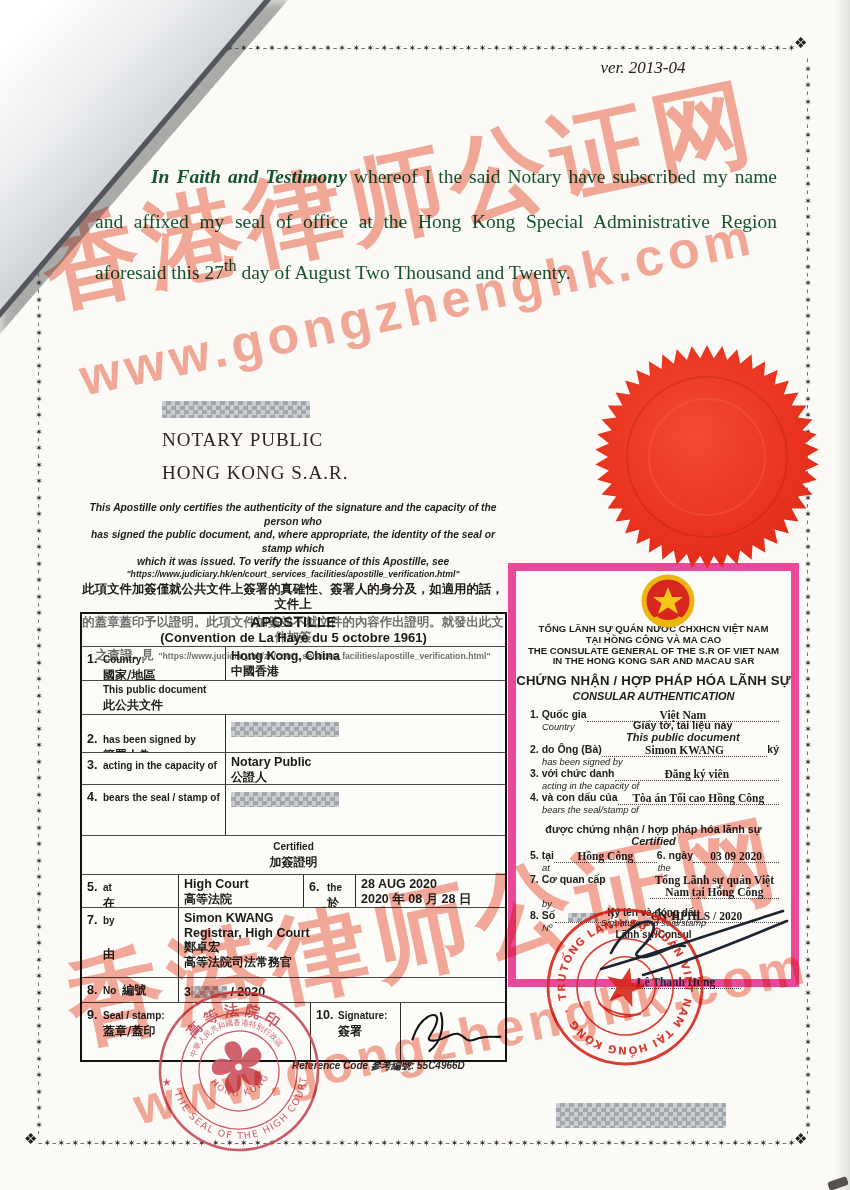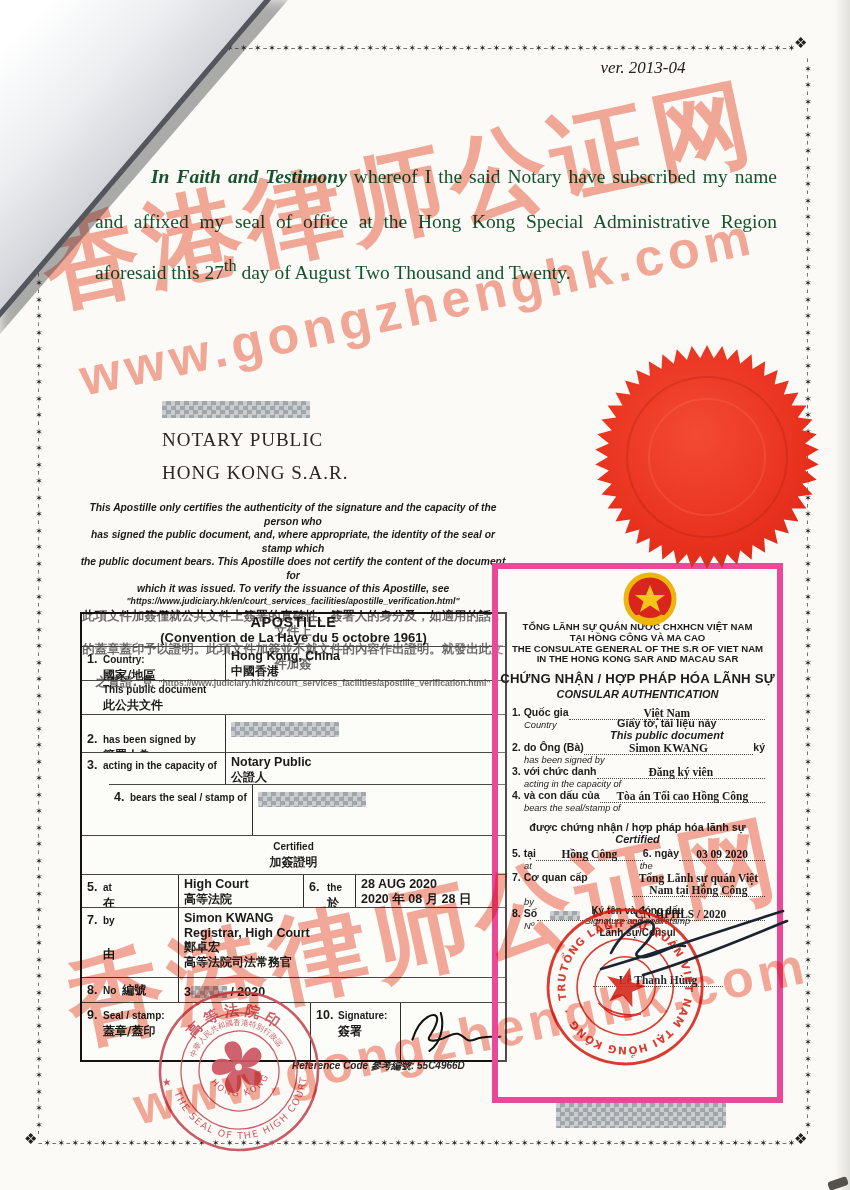--- a/index.html
+++ b/index.html
@@ -58,22 +58,22 @@
   .thead .t1{font-size:14.5px;letter-spacing:.5px;}
   .thead .t2{font-size:13px;}
   .certrow{width:100%;text-align:center;font-weight:bold;}
   .refcode{position:absolute;left:292px;top:1059px;width:210px;z-index:3;
        font:italic bold 10px "Liberation Sans",sans-serif;color:#2a2723;}
   
   .seal-star{position:absolute;left:592px;top:342px;z-index:3;}
   .hk-stamp{position:absolute;left:153px;top:985px;z-index:3;transform:rotate(-7deg);opacity:.93;}
   .vn-stamp{position:absolute;left:543px;top:905px;z-index:4;transform:rotate(14deg);opacity:.9;}
   
-  .vnbox{position:absolute;left:492px;top:563px;width:291px;height:540px;z-index:2;
-       border:6px solid #ec4899;box-sizing:border-box;background:rgba(255,255,255,.25);color:#1e1c1a;}
+  .vnbox{position:absolute;left:508px;top:563px;width:291px;height:424px;z-index:2;
+       border:8px solid #ec4899;box-sizing:border-box;background:rgba(255,255,255,.25);color:#1e1c1a;}
   .vn-emblem{position:absolute;left:123px;top:2px;}
   .vn-head{margin-top:53px;text-align:center;font-weight:bold;font-size:9.6px;line-height:10.8px;}
   .vn-title{text-align:center;font-weight:bold;font-size:13.2px;margin-top:6px;letter-spacing:.2px;}
   .vn-sub{text-align:center;font:italic bold 11px "Liberation Sans",sans-serif;margin-top:2px;}
   .vrow{display:flex;align-items:baseline;padding:0 12px 0 14px;font:bold 10.5px "Liberation Sans",sans-serif;margin-top:4px;}
   .vlab{white-space:nowrap;}
   .vfill{flex:1;border-bottom:1.2px dotted #4a4642;text-align:center;
          font:bold 11.5px "Liberation Serif",serif;transform:translateY(1px);padding:0 2px;}
   .vsub{font:italic 9.3px "Liberation Sans",sans-serif;padding-left:26px;line-height:10px;margin-top:1px;}
   .vcenter{text-align:center;font-weight:bold;font-size:10.8px;}
@@ -123,21 +123,20 @@
       </radialGradient>
     </defs>
     <polygon id="starburst" fill="url(#sg)" points="115.0,3.0 121.8,16.2 130.3,4.0 135.1,18.1 145.2,7.2 148.2,21.7 159.6,12.3 160.5,27.1 173.2,19.3 172.1,34.1 185.7,28.1 182.6,42.6 196.9,38.6 191.8,52.5 206.5,50.4 199.6,63.6 214.4,63.5 205.8,75.6 220.5,77.5 210.3,88.3 224.7,92.2 213.1,101.5 226.7,107.4 214.0,115.0 226.7,122.6 213.1,128.5 224.7,137.8 210.3,141.7 220.5,152.5 205.8,154.4 214.4,166.5 199.6,166.4 206.5,179.6 191.8,177.5 196.9,191.4 182.6,187.4 185.7,201.9 172.1,195.9 173.2,210.7 160.5,202.9 159.6,217.7 148.2,208.3 145.2,222.8 135.1,211.9 130.3,226.0 121.8,213.8 115.0,227.0 108.2,213.8 99.7,226.0 94.9,211.9 84.8,222.8 81.8,208.3 70.4,217.7 69.5,202.9 56.8,210.7 57.9,195.9 44.3,201.9 47.4,187.4 33.1,191.4 38.2,177.5 23.5,179.6 30.4,166.4 15.6,166.5 24.2,154.4 9.5,152.5 19.7,141.7 5.3,137.8 16.9,128.5 3.3,122.6 16.0,115.0 3.3,107.4 16.9,101.5 5.3,92.2 19.7,88.3 9.5,77.5 24.2,75.6 15.6,63.5 30.4,63.6 23.5,50.4 38.2,52.5 33.1,38.6 47.4,42.6 44.3,28.1 57.9,34.1 56.8,19.3 69.5,27.1 70.4,12.3 81.8,21.7 84.8,7.2 94.9,18.1 99.7,4.0 108.2,16.2"></polygon>
     <circle cx="115" cy="115" r="80" fill="none" stroke="rgba(165,28,14,.28)" stroke-width="2"></circle>
     <circle cx="115" cy="115" r="58" fill="none" stroke="rgba(255,120,100,.25)" stroke-width="2"></circle>
   </svg>
 
   <div class="note">
     <div class="en">This Apostille only certifies the authenticity of the signature and the capacity of the person who</div>
     <div class="en">has signed the public document, and, where appropriate, the identity of the seal or stamp which</div>
-    <div class="en">the public document bears. This Apostille does not certify the content of the document for</div>
     <div class="en">which it was issued. To verify the issuance of this Apostille, see</div>
     <div class="url">"https://www.judiciary.hk/en/court_services_facilities/apostille_verification.html"</div>
     <div class="zh">此項文件加簽僅就公共文件上簽署的真確性、簽署人的身分及，如適用的話，文件上</div>
     <div class="zh">的蓋章蓋印予以證明。此項文件加簽並不就文件的內容作出證明。就發出此文件加簽</div>
     <div><span class="zh">之查證. 見</span> <span class="zh-url">"https://www.judiciary.hk/zh/court_services_facilities/apostille_verification.html"</span></div>
   </div>
 
   <div class="tbl">
     <div class="trow" style="height:32px;">
       <div class="thead">
@@ -162,21 +161,21 @@
       <div class="cell" style="flex:0 0 143px;margin-top:12px;"><span class="num">2.</span><span class="en">has been signed by</span><div class="zh" style="padding-left:16px;">簽署人為</div></div>
       <div class="cell vdiv" style="flex:1;padding-top:5px;"><span class="pix" style="width:108px;height:15px;"></span></div>
     </div>
     <div class="trow" style="height:32px;">
       <div class="cell" style="flex:0 0 143px;"><span class="num">3.</span><span class="en">acting in the capacity of</span></div>
       <div class="cell vdiv" style="flex:1;">
           <div class="val">Notary Public</div>
           <div class="zh">公證人</div>
         </div>
     </div>
-    <div class="trow" style="height:51px;margin-left:27px;">
+    <div class="trow" style="height:51px;">
       <div class="cell" style="flex:0 0 143px;"><span class="num">4.</span><span class="en">bears the seal / stamp of</span></div>
       <div class="cell vdiv" style="flex:1;padding-top:5px;"><span class="pix" style="width:108px;height:15px;"></span></div>
     </div>
     <div class="trow" style="height:39px;">
       <div class="certrow" style="padding-top:4px;">
           <div class="en">Certified</div>
           <div class="zh">加簽證明</div>
         </div>
     </div>
     <div class="trow" style="height:33px;">

